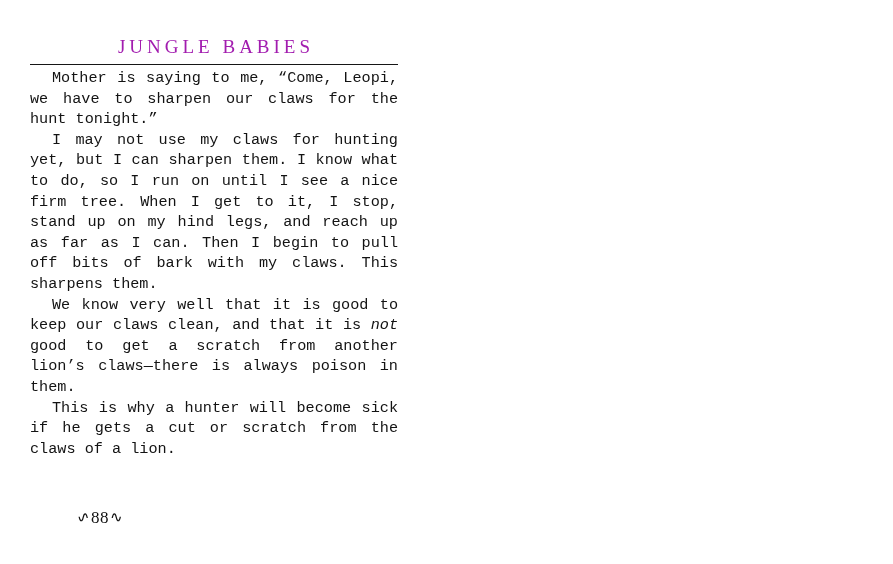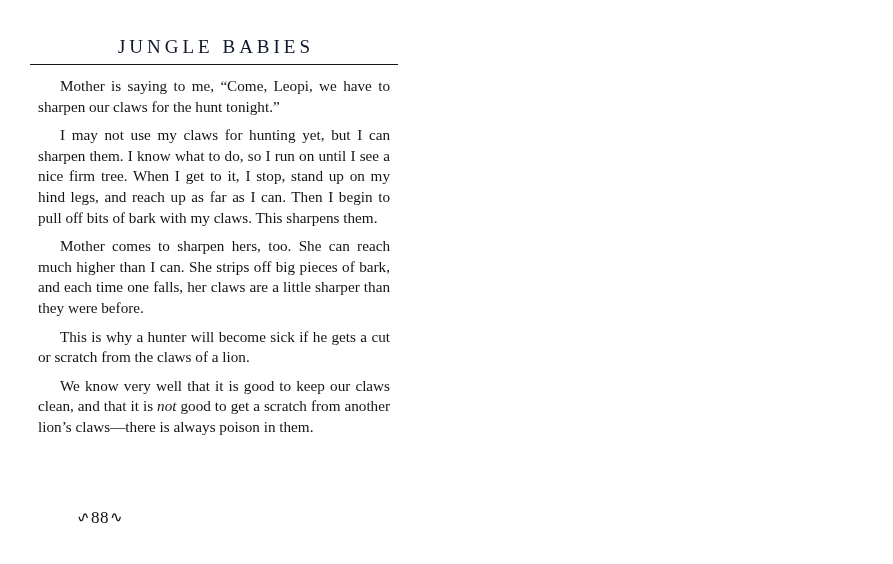--- a/index.html
+++ b/index.html
@@ -25,21 +25,21 @@
     top: 0;
     height: 564px;
   }
   .page-left  { left: 0px;   width: 446px; }
   .page-right { left: 447px; width: 446px; }
 
   .running-head {
     text-align: center;
     font-size: 19px;
     font-weight: 400;
-    color: #0f172a;
+    color: #a21caf;
     white-space: nowrap;
     font-family: Liberation Serif, serif;
   }
   .running-head.wide   { letter-spacing: 4.0px; text-indent: 4.0px; }
 
   .head-rule {
     height: 0;
     border-top: 1.8px solid #161616;
     margin-top: 6px;
   }
@@ -47,22 +47,23 @@
   .textblock {
     font-size: 15.2px;
     line-height: 20.6px;
     text-align: justify;
     text-justify: inter-word;
     -webkit-hyphens: none;
     hyphens: none;
     color: #131313;
   }
   .textblock p {
-    margin: 8px;
+    margin: 0;
     text-indent: 22px;
+    font-family: Liberation Mono, monospace;
   }
   .textblock i { font-style: italic; }
 
   
   .lp-head  { position: absolute; left: 30px;  top: 36px;  width: 368px; }
   .lp-body  { position: absolute; left: 30px;  top: 68px;  width: 368px; }
   .lp-folio { position: absolute; left: 30px;  top: 508px; width: 140px; }
 
   .folio {
     text-align: center;
@@ -87,23 +88,22 @@
   <div class="page page-left">
 
     <div class="lp-head">
       <div class="running-head wide">JUNGLE BABIES</div>
       <div class="head-rule"></div>
     </div>
 
     <div class="lp-body textblock">
       <p>Mother is saying to me, “Come, Leopi, we have to sharpen our claws for the hunt tonight.”</p>
       <p>I may not use my claws for hunting yet, but I can sharpen them.  I know what to do, so I run on until I see a nice firm tree.  When I get to it, I stop, stand up on my hind legs, and reach up as far as I can.  Then I begin to pull off bits of bark with my claws.  This sharpens them.</p>
-      <p>Mother comes to sharpen hers, too.  She can reach much higher than I can.  She strips off big pieces of bark, and each time one falls, her claws are a little sharper than they were before.</p>
+      <p><span>We know very well that it is good to keep our claws clean, and that it is </span><i>not</i><span> good to get a scratch from another lion’s claws—there is always poison in them.</span></p>
       <p>This is why a hunter will become sick if he gets a cut or scratch from the claws of a lion.</p>
-      <p><span>We know very well that it is good to keep our claws clean, and that it is </span><i>not</i><span> good to get a scratch from another lion’s claws—there is always poison in them.</span></p>
     </div>
 
     <div class="lp-folio folio"><span class="orn left">∿</span><span class="num">88</span><span class="orn">∿</span></div>
 
   </div>
 
   <div class="page page-right">
 
     
 

